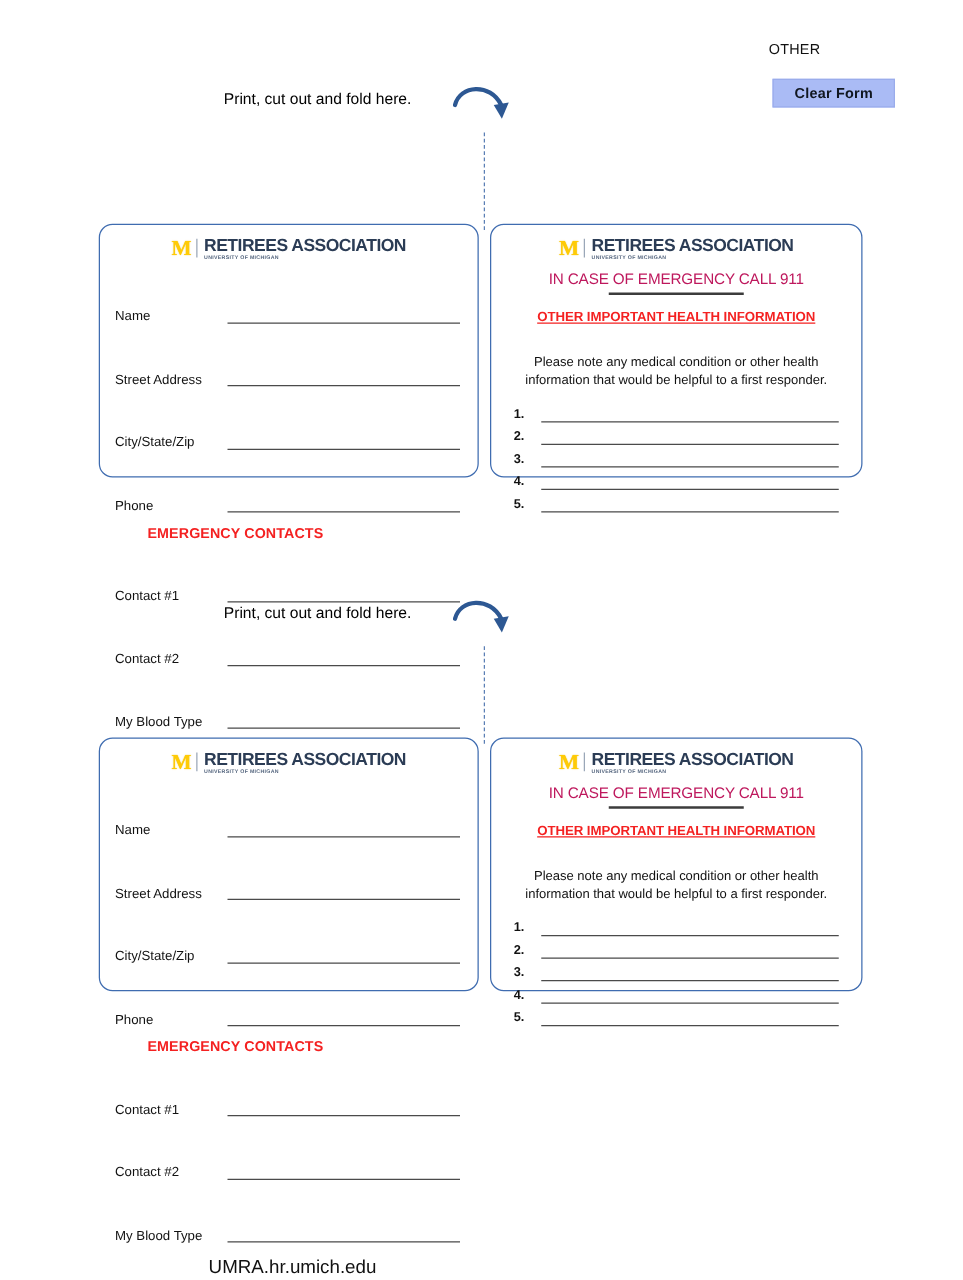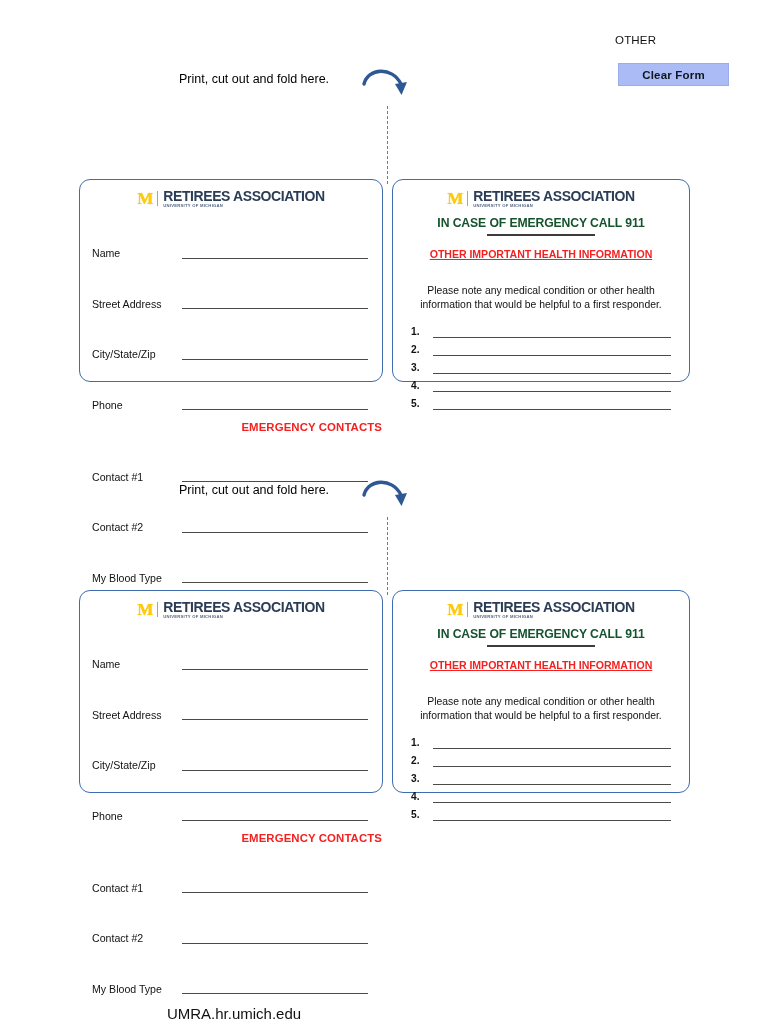--- a/index.html
+++ b/index.html
@@ -24,21 +24,21 @@
     left: 615px;
     top: 34px;
     font-size: 11.5px;
     letter-spacing: .2px;
     color: #111;
   }
   .clear-form-btn {
     position: absolute;
     left: 618px;
     top: 63px;
-    width: 111px;
+    width: 98px;
     height: 23px;
     background: #aabbf5;
     border: 1px solid #9aaceb;
     color: #10161f;
     font-size: 11.5px;
     font-weight: bold;
     letter-spacing: .2px;
     display: flex;
     align-items: center;
     justify-content: center;
@@ -138,39 +138,39 @@
     white-space: nowrap;
     line-height: 12px;
   }
   .frow-line {
     flex: 1;
     height: 11px;
     border-bottom: 1px solid #4a4a4a;
     margin-left: 3px;
   }
   .section-head {
-    text-align: right;
+    text-align: left;
     color: #f42121;
     font-weight: bold;
     font-size: 11.4px;
     letter-spacing: .1px;
     padding: 7px 0 3px 38px;
   }
   .site-url {
     text-align: center;
     font-size: 15px;
     color: #111;
     padding: 7px 0 0 6px;
   }
 
   
   .rc-title {
     text-align: center;
-    color: #14532d;
-    font-weight: bold;
+    color: #be185d;
+    font-weight: normal;
     font-size: 12.2px;
     letter-spacing: -.1px;
     margin-top: 8px;
   }
   .rc-rule {
     width: 108px;
     height: 1.4px;
     background: #3c3c3c;
     margin: 4px auto 0;
   }

